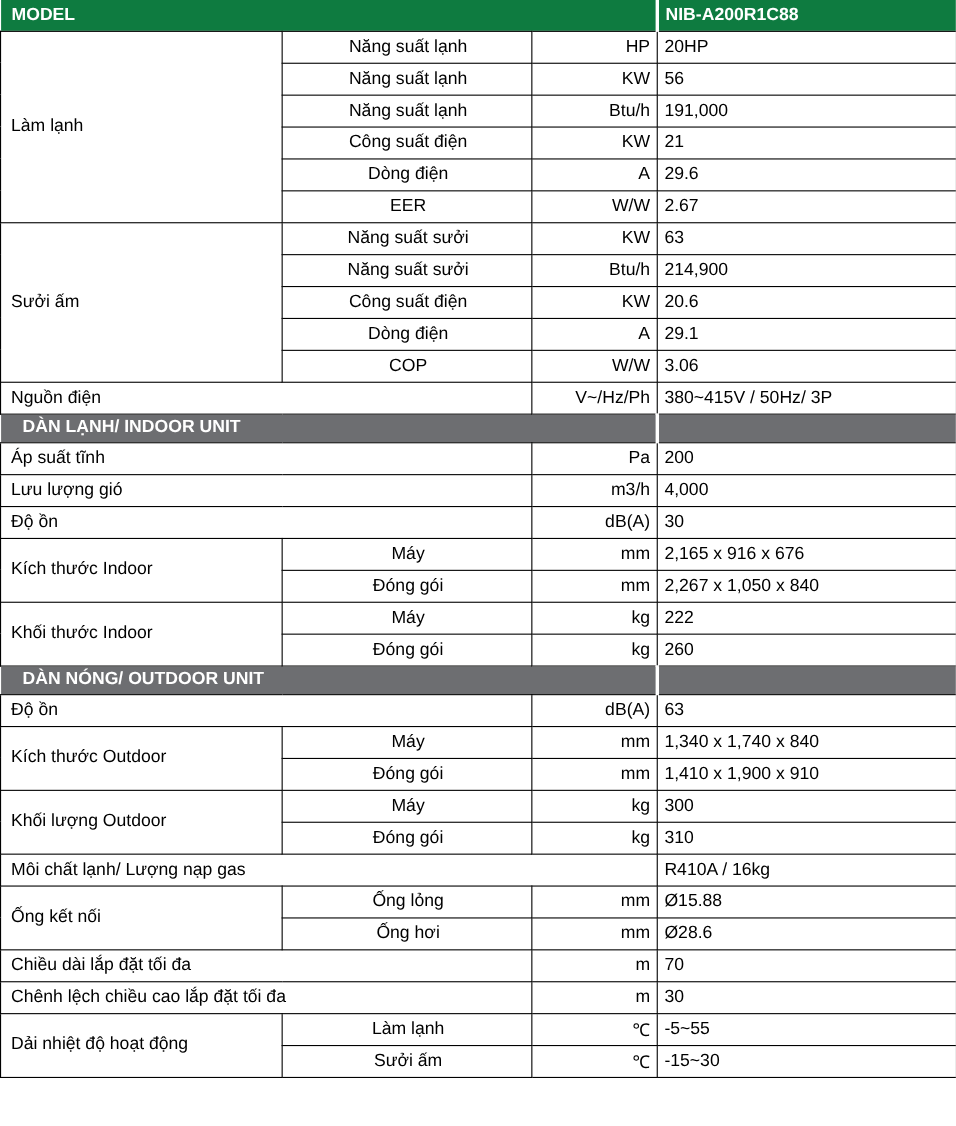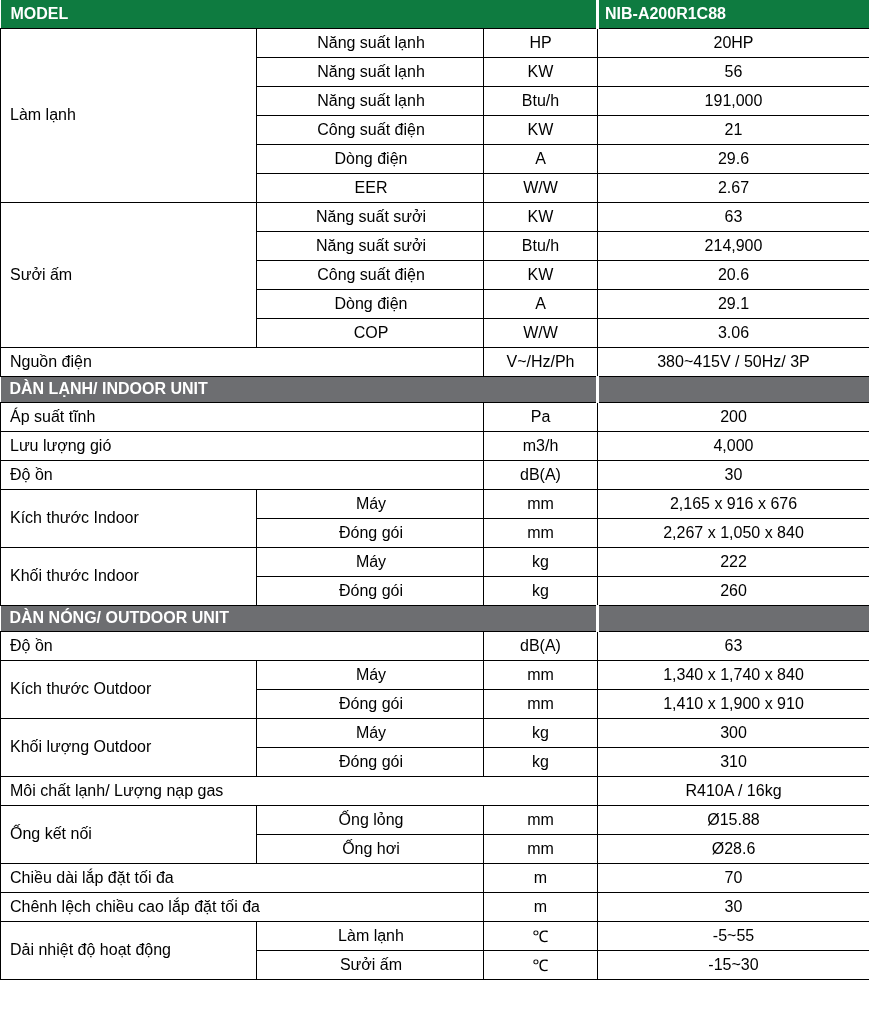--- a/index.html
+++ b/index.html
@@ -28,22 +28,22 @@
     vertical-align: middle;
     overflow: hidden;
     white-space: nowrap;
   }
   
   td.cat, td.sub, td.unit, td.val {
     border: 1px solid #000000;
   }
   td.cat { text-align: left; padding-left: 9px; }
   td.sub { text-align: center; padding-left: 8px; }
-  td.unit { text-align: center; }
-  td.val  { text-align: center; }
+  td.unit { text-align: right; }
+  td.val  { }
 
   
   td.head, td.headval {
     background: var(--header-bg, #0e7b40);
     color: #ffffff;
     font-weight: bold;
     border: none;
     height: 28px;
     margin-left: 16px;
   }
@@ -54,21 +54,21 @@
   td.sec, td.sec2 {
     background: var(--section-bg, #6d6e71);
     color: #ffffff;
     font-weight: bold;
     height: 26px;
     border-top: 1px solid #000000;
     border-bottom: 1px solid #000000;
     border-left: none;
     border-right: none;
   }
-  td.sec { text-align: left; padding-left: 9px; }
+  td.sec { text-align: left; padding-left: 20px; }
   td.sec2 { border-left: 3px solid #ffffff; }
 </style>
 </head>
 <body>
 
 <div class="page">
   <table class="spec">
     <colgroup>
       <col style="width:256px">
       <col style="width:227px">

